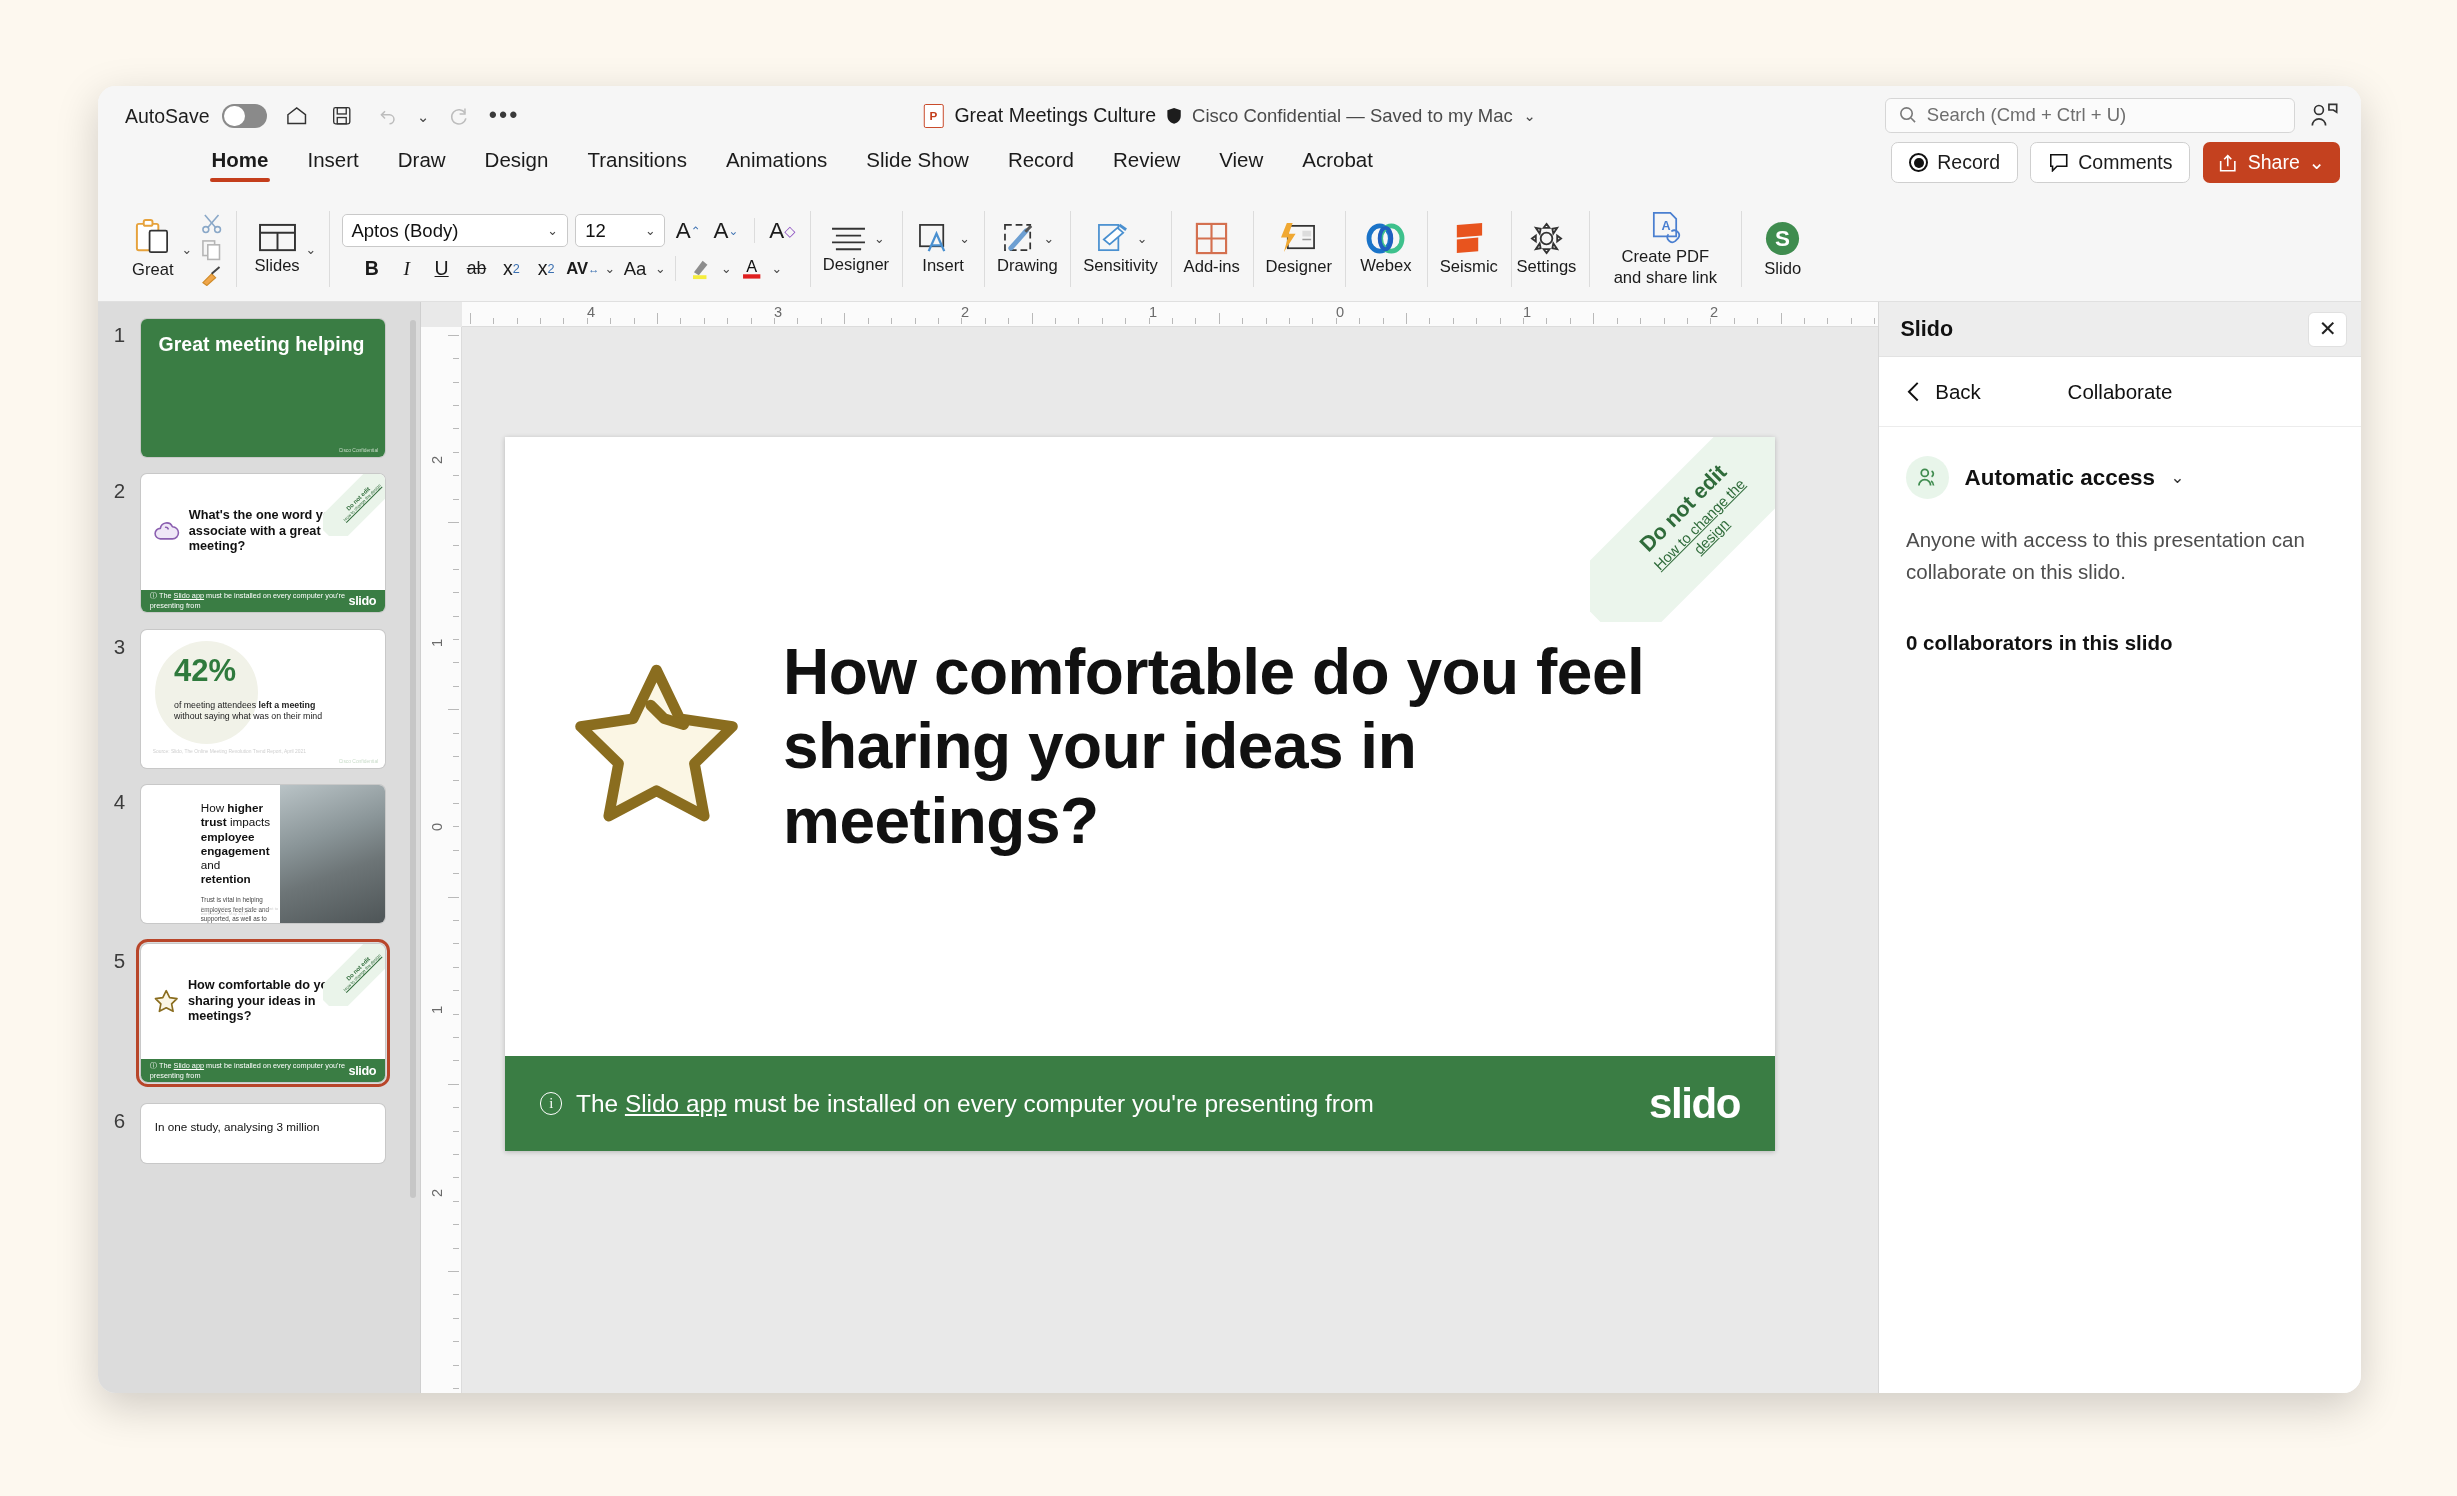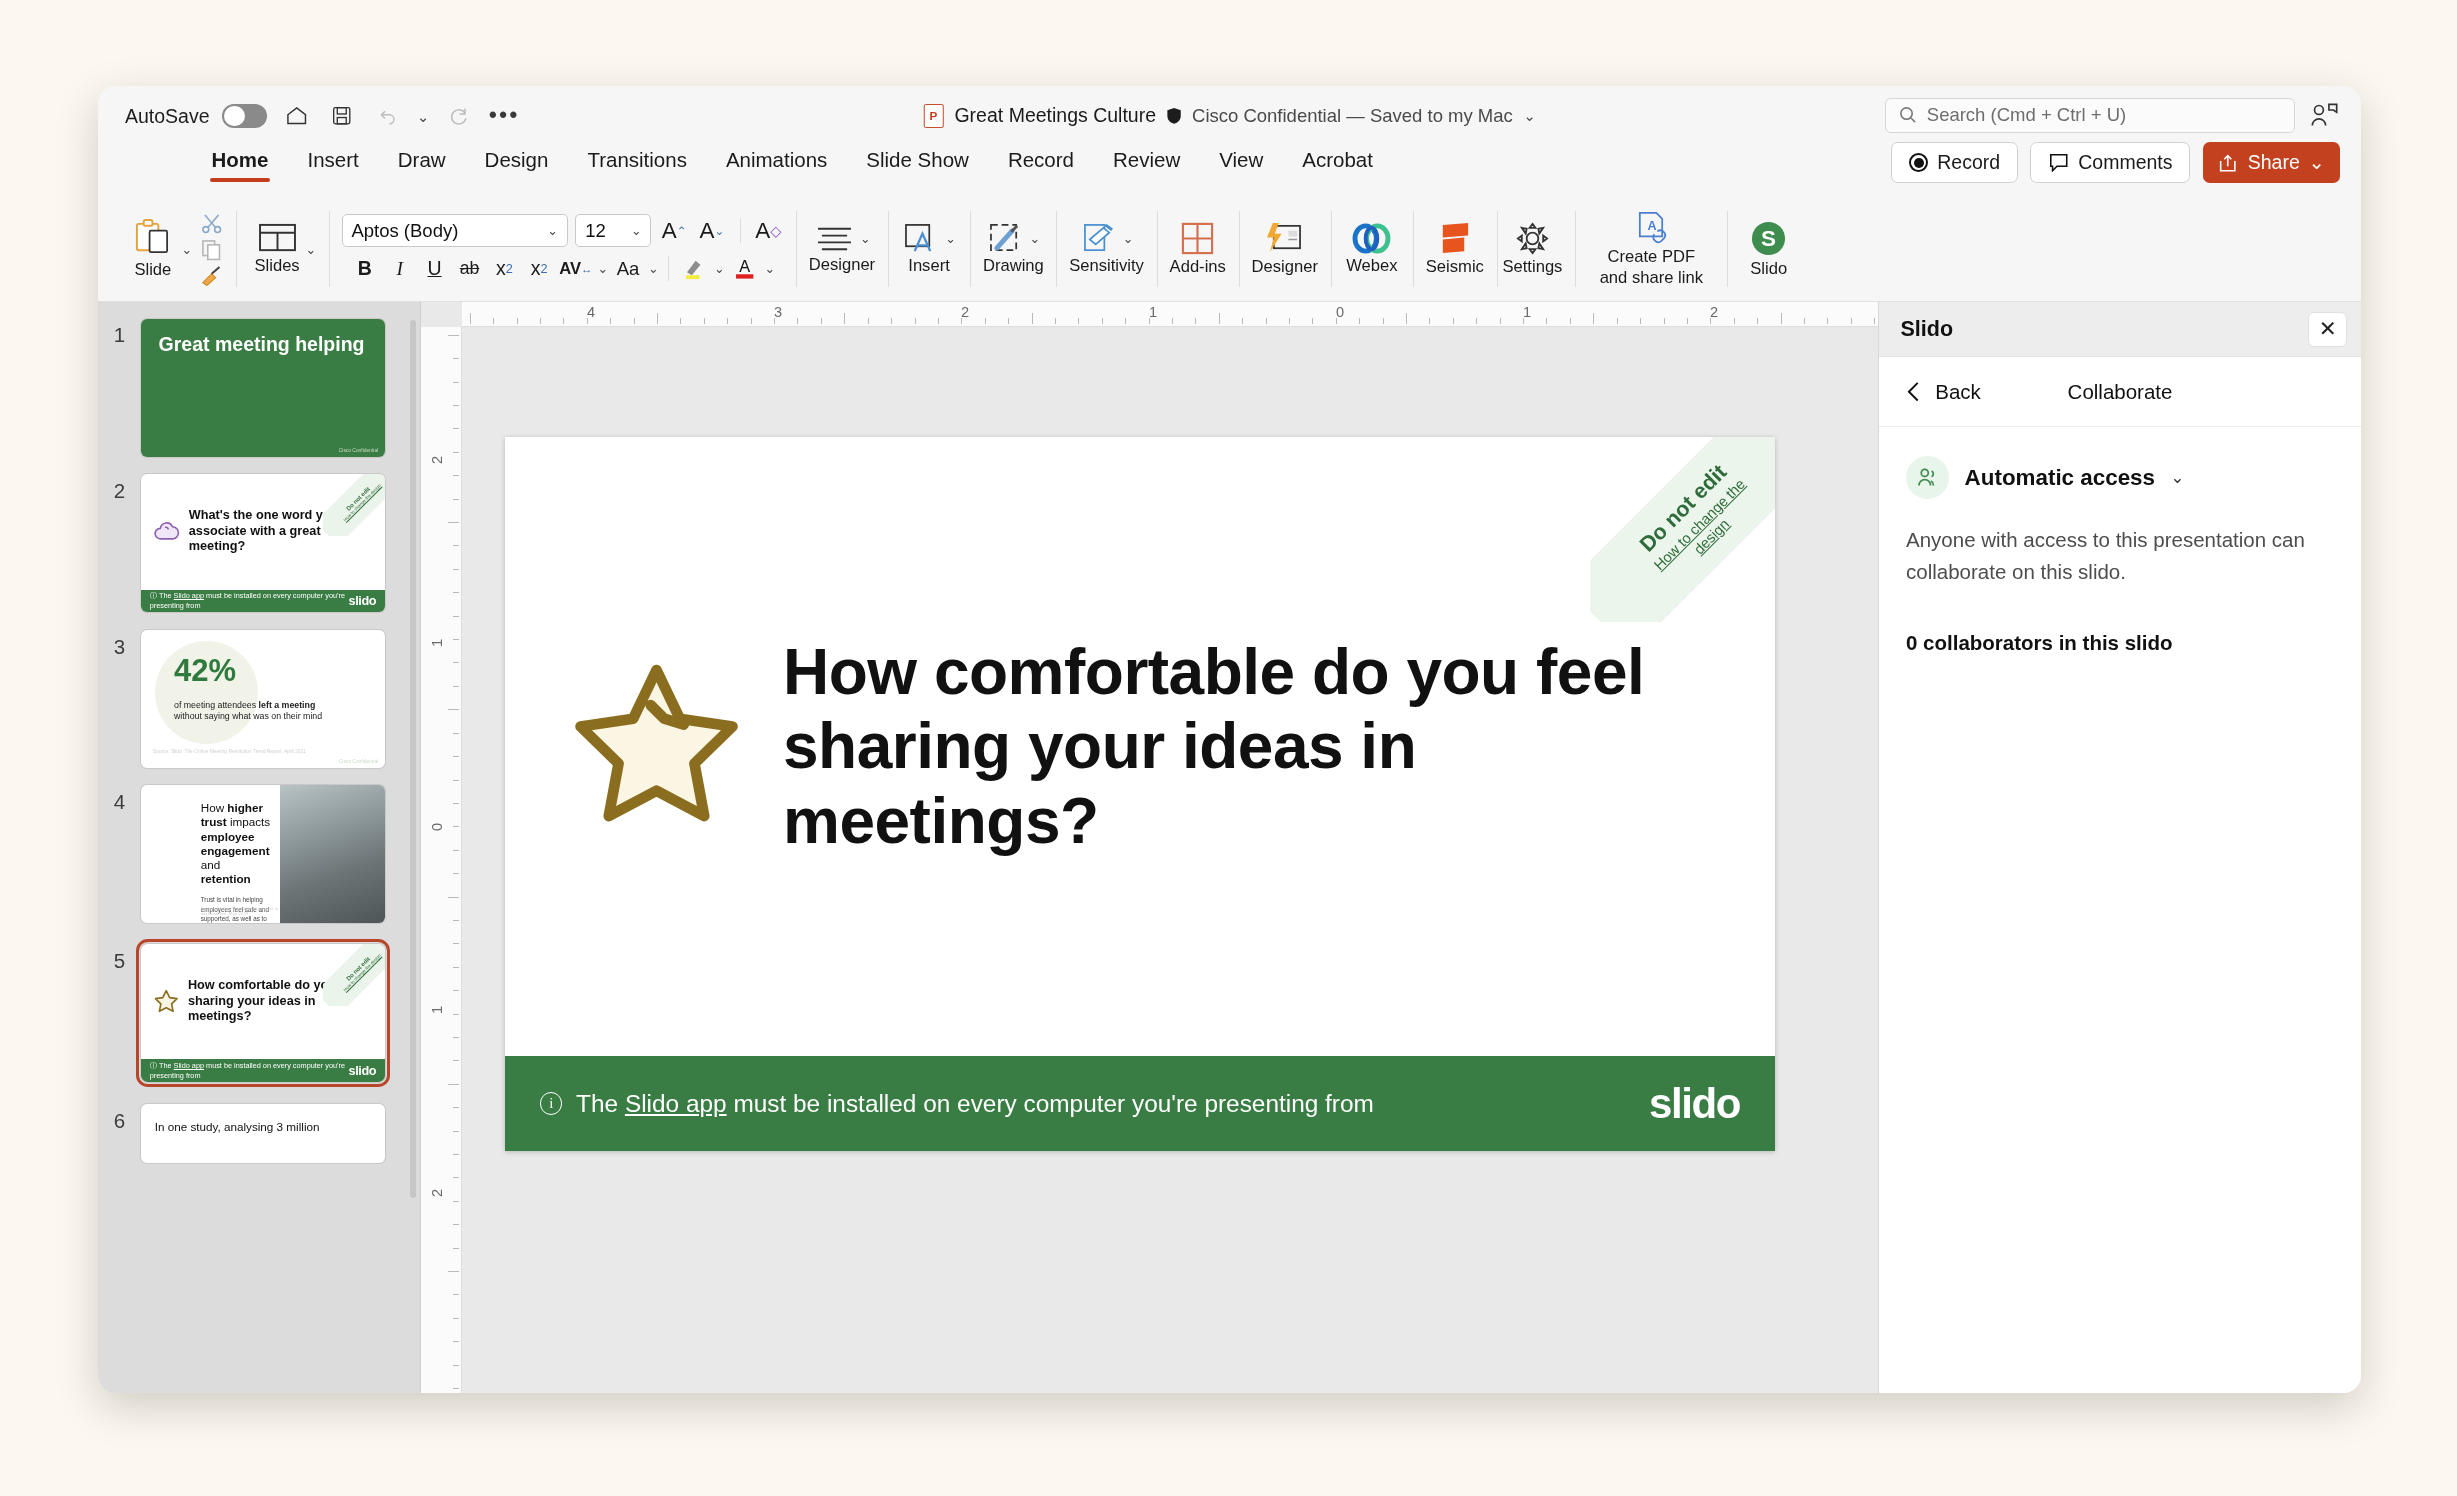--- a/index.html
+++ b/index.html
@@ -129,21 +129,21 @@
 
   .fontarea { display: flex; flex-direction: column; gap: 6.8px; justify-content: center; }
   .fontrow1 { display: flex; align-items: center; gap: 7.8px; }
   .fontrow2 { display: flex; align-items: center; gap: 4.9px; }
   .fontsel {
     height: 33px; border: 1px solid #c9c9c9; border-radius: 4.9px; background: #fff;
     display: flex; align-items: center; justify-content: space-between;
     padding: 0 8.8px; font-size: 18.5px; color: #111;
   }
   .fontname { width: 226px; }
-  .fontsize { width: 76px; }
+  .fontsize { width: 90px; }
   .fmtbtn {
     min-width: 30px; height: 30px; display: flex; align-items: center; justify-content: center;
     font-size: 19.5px; color: #1b1b1b;
   }
   .vsep { width: 1px; height: 25px; background: #dcdcdc; margin: 0 4.9px; }
 
   
   .body { display: flex; height: calc(100% - 60px - 51px - 105px); }
 
   .thumbs {
@@ -402,21 +402,21 @@
 
   <div class="ribbon">
 
     <div class="rgroup">
       <div class="bigbtn">
         <svg width="39" height="41" viewBox="0 0 40 42" fill="none">
           <rect x="4" y="6" width="22" height="27" rx="2" fill="#fff" stroke="#e6a23c" stroke-width="2"></rect>
           <rect x="11" y="2" width="9" height="6" rx="2" fill="#fff" stroke="#e6a23c" stroke-width="2"></rect>
           <rect x="17" y="13" width="18" height="22" rx="1.5" fill="#fff" stroke="#333" stroke-width="1.8"></rect>
         </svg>
-        <span class="lbl">Slide</span>
+        <span class="lbl">Great</span>
       </div>
       <span class="chev">⌄</span>
       <div style="display:flex;flex-direction:column;gap:2.9px;margin-left:7.8px;">
         <svg width="23.4" height="23.4" viewBox="0 0 24 24" fill="none" stroke="#8aa8c8" stroke-width="1.6">
           <circle cx="6" cy="18" r="3"></circle>
             <circle cx="18" cy="18" r="3"></circle>
             <path d="M8 16 L19 3"></path>
             <path d="M16 16 L5 3"></path>
         </svg>
         <svg width="23.4" height="23.4" viewBox="0 0 24 24" fill="none" stroke="#b5b5b5" stroke-width="1.6">

